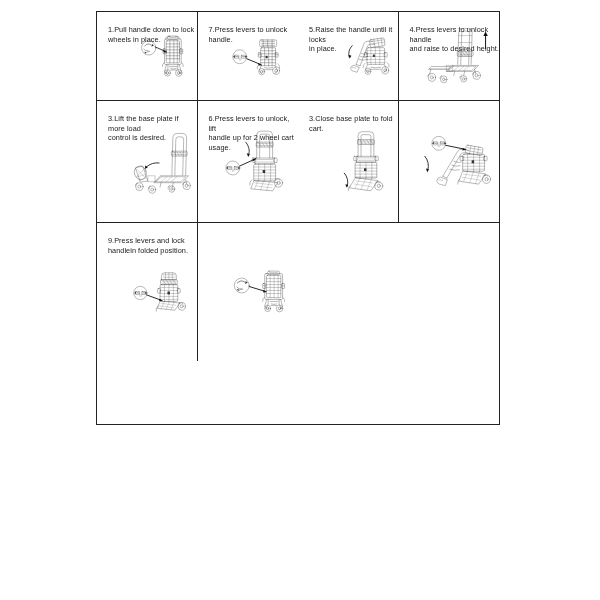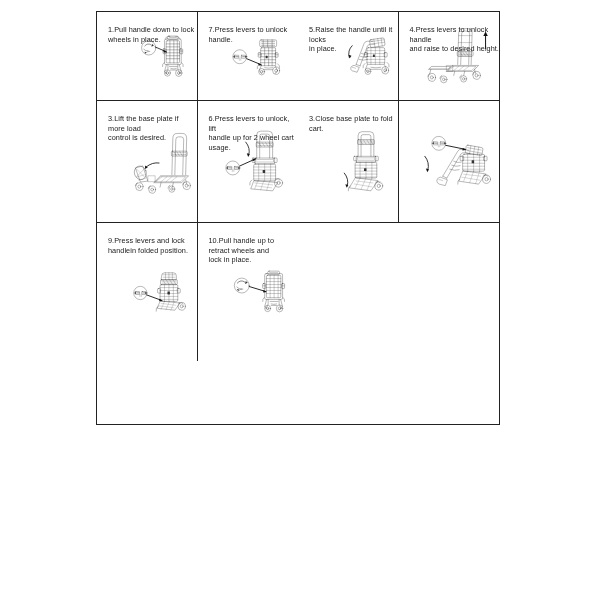--- a/index.html
+++ b/index.html
@@ -433,23 +433,20 @@
           </g>
           <g>
             <path d="M101 51 L131 62" stroke="#111" stroke-width="1.8"></path>
             <path d="M134 63l-8-4.3 0.6 5z" fill="#111" stroke="none"></path>
           </g>
         </svg>
       </div>
     </div>
 
     <div class="panel col2 row5">
-      <div class="caption">10.Pull handle up to
-      retract wheels and
-      lock in place.</div>
       <div class="art">
         <svg viewBox="0 0 202 90" xmlns="http://www.w3.org/2000/svg" fill="none" stroke="#333" stroke-width="0.7" stroke-linecap="round" stroke-linejoin="round">
           <g>
             <rect x="134" y="8" width="36" height="52" rx="3"></rect>
             <rect x="137.5" y="11.5" width="29" height="45" rx="2"></rect>
             <path d="M137.5 18h29M137.5 24h29M137.5 30h29M137.5 36h29M137.5 42h29M137.5 48h29" stroke-width="0.5"></path>
             <path d="M145 11.5v45M153 11.5v45M161 11.5v45" stroke-width="0.5"></path>
             <rect x="140" y="3" width="24" height="7" rx="3"></rect>
             <path d="M144 6h16" stroke-width="0.5"></path>
             <rect x="130" y="28" width="6" height="10" rx="1.5"></rect>

